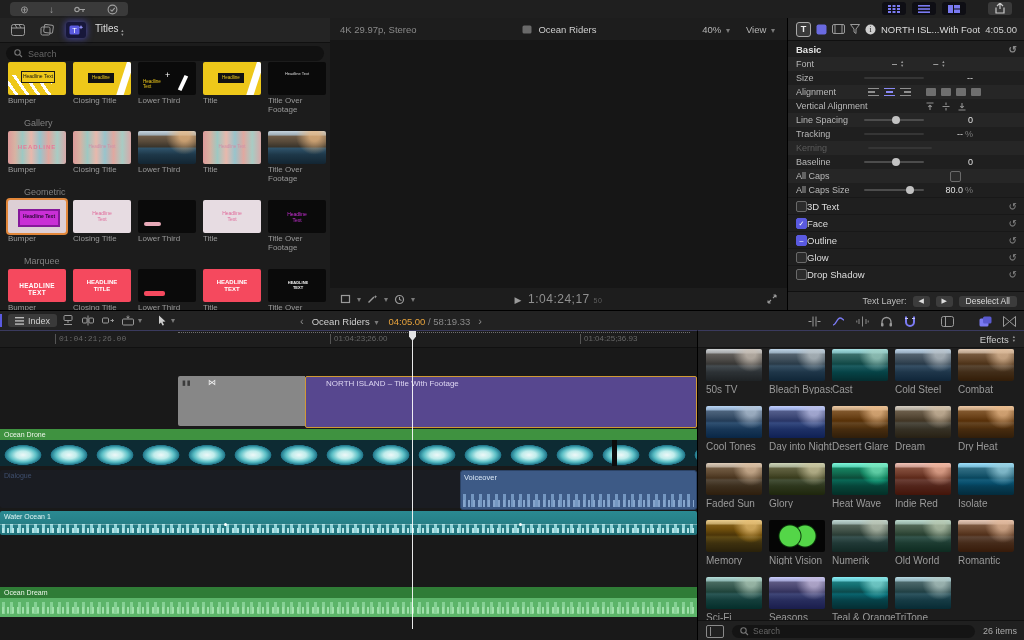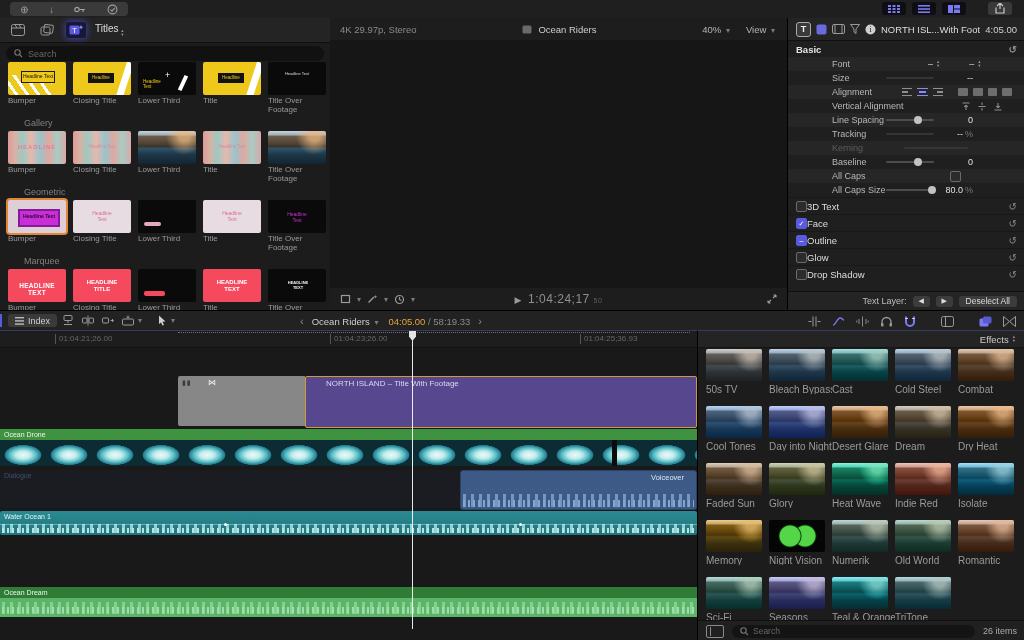--- a/index.html
+++ b/index.html
@@ -92,21 +92,21 @@
 
   
   #inspector{position:absolute;left:787px;top:18px;width:237px;height:292px;background:#1f1f1f;border-left:1px solid #000;}
   .i-header{height:22px;display:flex;align-items:center;gap:5px;padding:0 8px;background:#242424;border-bottom:1px solid #101010;}
   .i-name{flex:1;color:#dcdcdc;font-size:9.5px;white-space:nowrap;overflow:hidden;}
   .i-dur{color:#cfcfcf;font-size:9.5px;}
   .i-section-h{height:16px;display:flex;align-items:center;padding:0 8px;color:#e4e4e4;font-size:9.5px;font-weight:bold;}
   .reset{margin-left:auto;color:#8a8a8a;font-size:10px;}
   .i-row{height:14px;display:flex;align-items:center;padding:0 8px;font-size:9px;color:#b8b8b8;}
   .i-row.alt{background:rgba(255,255,255,.035);}
-  .i-label{width:72px;white-space:nowrap;margin-left:36px;}
+  .i-label{width:72px;white-space:nowrap;}
   .i-label.dim{color:#5c5c5c;}
   .slid{position:relative;width:64px;height:2px;background:#4c4c4c;border-radius:1px;}
   .slid .knob{position:absolute;top:-3px;width:8px;height:8px;background:#c2c2c2;border-radius:50%;}
   .slid.dim{background:#353535;}
   .i-val{margin-left:auto;margin-right:44px;width:52px;text-align:right;color:#e0e0e0;}
   .i-val .unit{color:#7a7a7a;margin-left:2px;}
   .mini-sel{display:flex;align-items:center;color:#d8d8d8;}
   .ud{display:inline-flex;flex-direction:column;margin-left:4px;color:#9a9a9a;}
   .ud b{font-size:4.5px;line-height:4px;font-weight:normal;}
   .al-ic{width:11px;height:8px;display:flex;flex-direction:column;justify-content:space-between;margin-right:5px;}
@@ -155,21 +155,21 @@
   .trk-bar{height:11px;font-size:7px;line-height:11px;padding-left:4px;color:#eef6ea;}
   .od{position:absolute;left:0;top:98px;width:697px;height:37px;}
   .od .trk-bar{background:#3f9240;}
   .od-thumbs{height:26px;background-color:#0d2b33;
      background-image:radial-gradient(ellipse 24px 13px at 23px 15px,#eef8f8 0%,#bfeceb 30%,#58bdc4 55%,#20768a 75%,rgba(10,40,50,0) 78%);
      background-size:46px 26px;background-repeat:repeat-x;}
   .od-gap{position:absolute;left:612px;top:11px;width:5px;height:26px;background:#0c0c0c;}
   .dlg{position:absolute;left:0;top:139px;width:697px;height:38px;background:#1a1c22;border-radius:2px;}
   .dlg .lbl{position:absolute;left:4px;top:2px;font-size:7px;color:#3f4f6e;}
   .clip-voice{position:absolute;left:460px;right:0;top:0;height:38px;background:#3d5a86;border:1px solid #2c4366;border-radius:3px;}
-  .clip-voice .nm{padding:2px 12px;font-size:7.5px;color:#d8e6f4;text-align:right;}
+  .clip-voice .nm{padding:2px 3px;font-size:7.5px;color:#d8e6f4;}
   .wave{position:absolute;bottom:2px;left:2px;right:2px;background-repeat:no-repeat;background-position:bottom left;}
   .voice-wave{height:13px;opacity:.85;
      background-image:repeating-linear-gradient(90deg,#93b3d9 0 2px,transparent 2px 5px),repeating-linear-gradient(90deg,#7ea2cc 0 3px,transparent 3px 8px);
      background-size:100% 55%,100% 100%;}
   .water{position:absolute;left:0;top:180px;width:697px;height:24px;background:linear-gradient(180deg,#2a8a92 0,#23747c 100%);border-radius:2px;}
   .water .lbl{position:absolute;left:4px;top:2px;font-size:7px;color:#e2f6f6;}
   .water-wave{height:9px;opacity:.9;
      background-image:repeating-linear-gradient(90deg,#c8f0f2 0 2px,transparent 2px 5px),repeating-linear-gradient(90deg,#9adde2 0 3px,transparent 3px 8px);
      background-size:100% 60%,100% 100%;}
   .autoline{position:absolute;left:0;right:0;top:13px;height:1px;background:rgba(255,255,255,.35);}
@@ -696,21 +696,21 @@
       <svg width="13" height="11" viewBox="0 0 13 11">
           <path d="M0.5 0.5 V10.5 L6.5 5.5 Z M12.5 0.5 V10.5 L6.5 5.5 Z" fill="none" stroke="#9a9a9a"></path>
         </svg>
     </div>
   </div>
 
   <div id="timeline">
     <div class="ruler">
       <div class="r-range"></div>
       <div id="ruler-marks">
-          <span class="r-mark" style="left: 55px;">01:04:21;26.00</span>
+          <span class="r-mark" style="left: 55px; font-family: Liberation Mono, monospace;">01:04:21;26.00</span>
           <span class="r-mark" style="left: 330px;">01:04:23;26.00</span>
           <span class="r-mark" style="left: 580px;">01:04:25;36.93</span>
         </div>
     </div>
     <div class="ph-head" id="ph-head" style="left: 409px;"></div>
     <div class="playhead" id="playhead" style="left: 412px;"></div>
 
     <div class="title-track">
       <div class="clip-gray">
         <span class="bars">▮▮</span>

